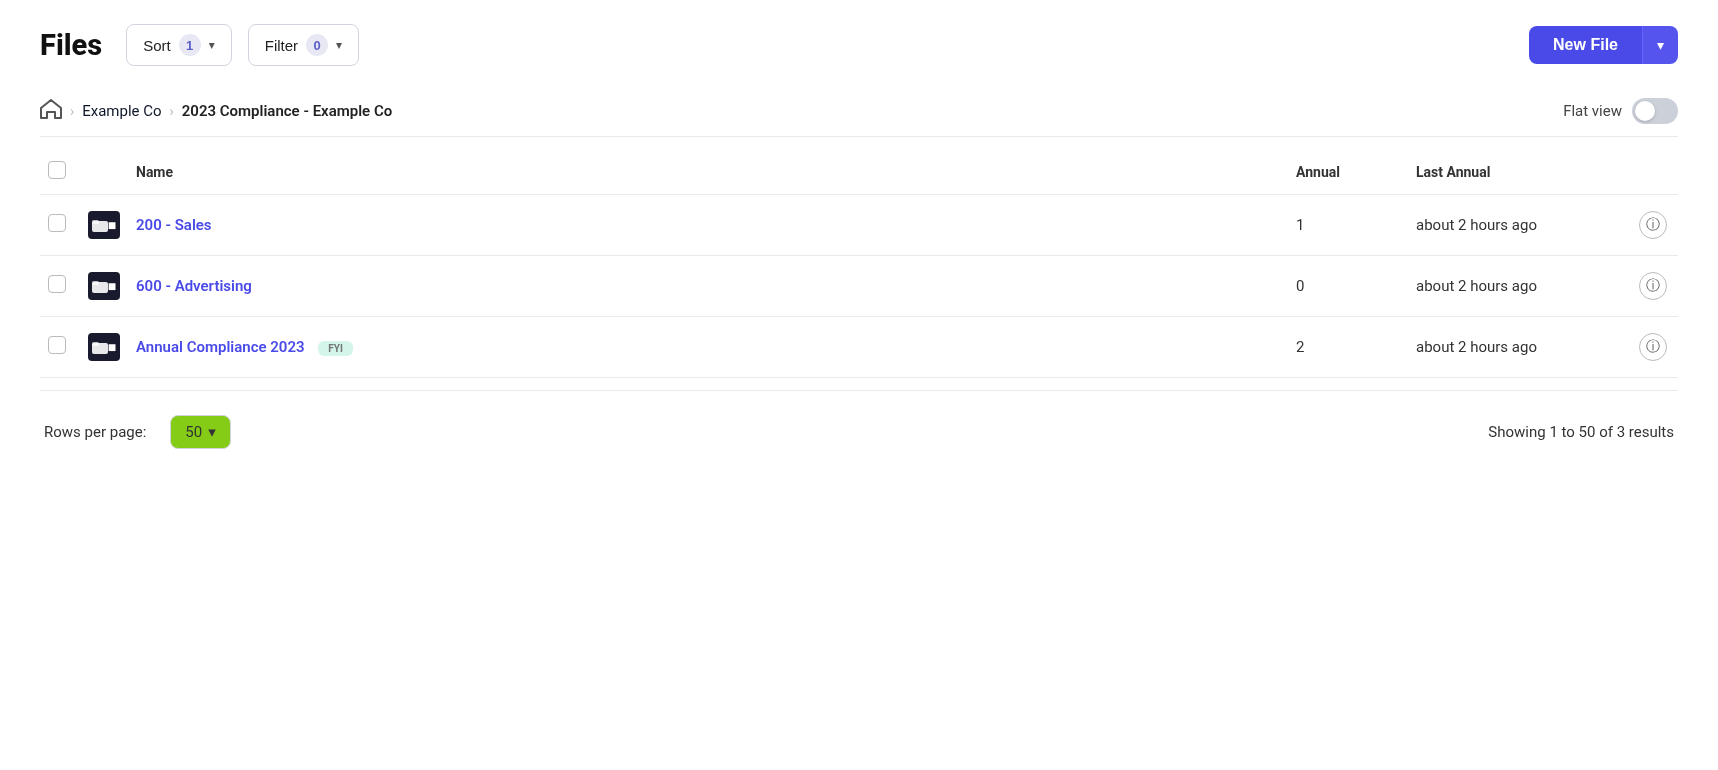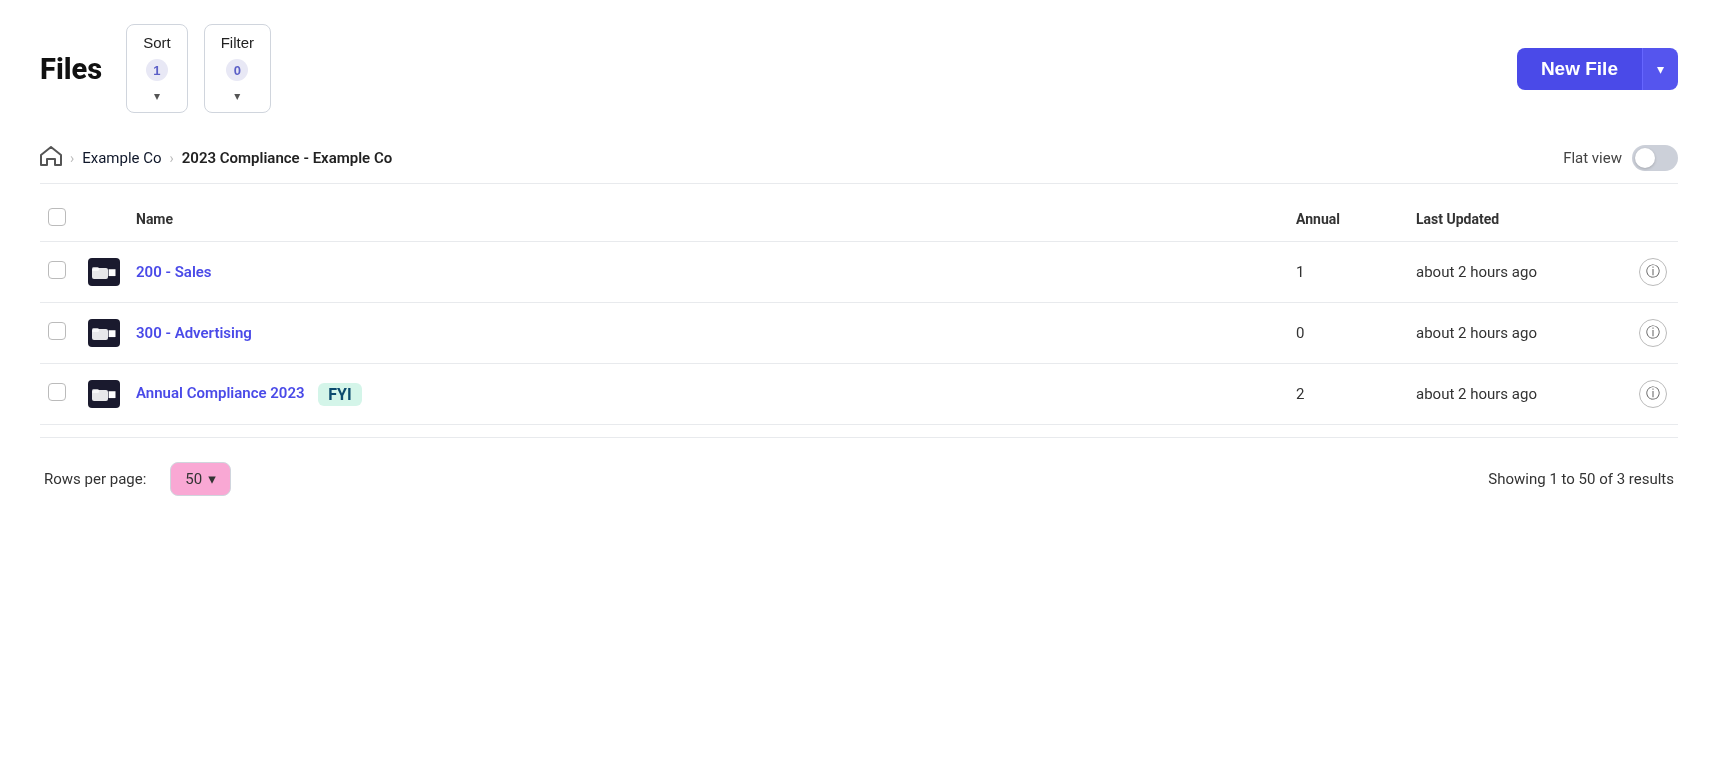--- a/index.html
+++ b/index.html
@@ -54,21 +54,20 @@
       gap: 8px;
       padding: 9px 16px;
       border: 1.5px solid #d0d5dd;
       border-radius: 8px;
       background: #fff;
       font-size: 15px;
       font-weight: 500;
       color: #222;
       cursor: pointer;
       white-space: nowrap;
-      flex-direction: column;
     }
     .badge {
       background: #e8e8f5;
       color: #5b5fc7;
       font-size: 13px;
       font-weight: 600;
       border-radius: 50%;
       width: 22px;
       height: 22px;
       display: inline-flex;
@@ -89,21 +88,21 @@
       align-items: stretch;
       border-radius: 8px;
       overflow: hidden;
       margin-left: auto;
     }
     .btn-new-file {
       background: #4a4ae8;
       color: #fff;
       border: none;
       padding: 10px 24px;
-      font-size: 19px;
+      font-size: 16px;
       font-weight: 700;
       cursor: pointer;
       white-space: nowrap;
     }
     .btn-new-file-arrow {
       background: #5555ee;
       color: #fff;
       border: none;
       border-left: 1.5px solid #6666ff;
       padding: 10px 14px;
@@ -218,22 +217,22 @@
       color: #4a4ae8;
       font-weight: 600;
       font-size: 15px;
       cursor: pointer;
       text-decoration: none;
       margin-top: 36px;
     }
     .fyi-badge {
       display: inline-block;
       background: #d4f5e9;
-      color: #0c4a6e;
-      font-size: 16px;
+      color: #737373;
+      font-size: 10px;
       font-weight: 700;
       border-radius: 6px;
       padding: 2px 10px;
       margin-left: 10px;
       vertical-align: middle;
     }
     .info-icon {
       display: inline-flex;
       align-items: center;
       justify-content: center;
@@ -272,21 +271,21 @@
     }
     .rows-select {
       display: flex;
       align-items: center;
       gap: 6px;
       border: 1.5px solid #d0d5dd;
       border-radius: 8px;
       padding: 7px 14px;
       font-size: 15px;
       cursor: pointer;
-      background: #f9a8d4;
+      background: #84cc16;
     }
     .showing-text {
       font-size: 15px;
       color: #333;
     }
   </style>
 </head>
 <body>
 
 <div class="header">
@@ -336,21 +335,21 @@
 
 <table class="file-table">
   <thead>
     <tr>
       <th class="col-check">
         <input type="checkbox" class="checkbox" style="">
       </th>
       <th class="col-icon"></th>
       <th class="col-name">Name</th>
       <th class="col-items">Annual</th>
-      <th class="col-updated">Last Updated</th>
+      <th class="col-updated">Last Annual</th>
       <th class="col-action"></th>
     </tr>
   </thead>
   <tbody id="table-body">
 
   <tr>
     <td class="col-check">
       <input type="checkbox" class="checkbox" style="">
     </td>
     <td class="col-icon">
@@ -381,21 +380,21 @@
       <span class="folder-icon">
         <svg width="16" height="14" viewBox="0 0 16 14" fill="white">
           <rect x="0" y="3" width="16" height="11" rx="2" fill="white" opacity="0.9"></rect>
           <rect x="0" y="2" width="7" height="4" rx="1.5" fill="white" opacity="0.7"></rect>
           <rect x="0" y="0" width="16" height="14" rx="2" fill="none"></rect>
         </svg>
         ■
       </span>
     </td>
     <td class="col-name">
-      <a class="file-name-link">300 - Advertising</a>
+      <a class="file-name-link">600 - Advertising</a>
       
     </td>
     <td class="col-items">0</td>
     <td class="col-updated">about 2 hours ago</td>
     <td class="col-action">
       <span class="info-icon">ⓘ</span>
     </td>
   </tr>
       <tr>
     <td class="col-check">

